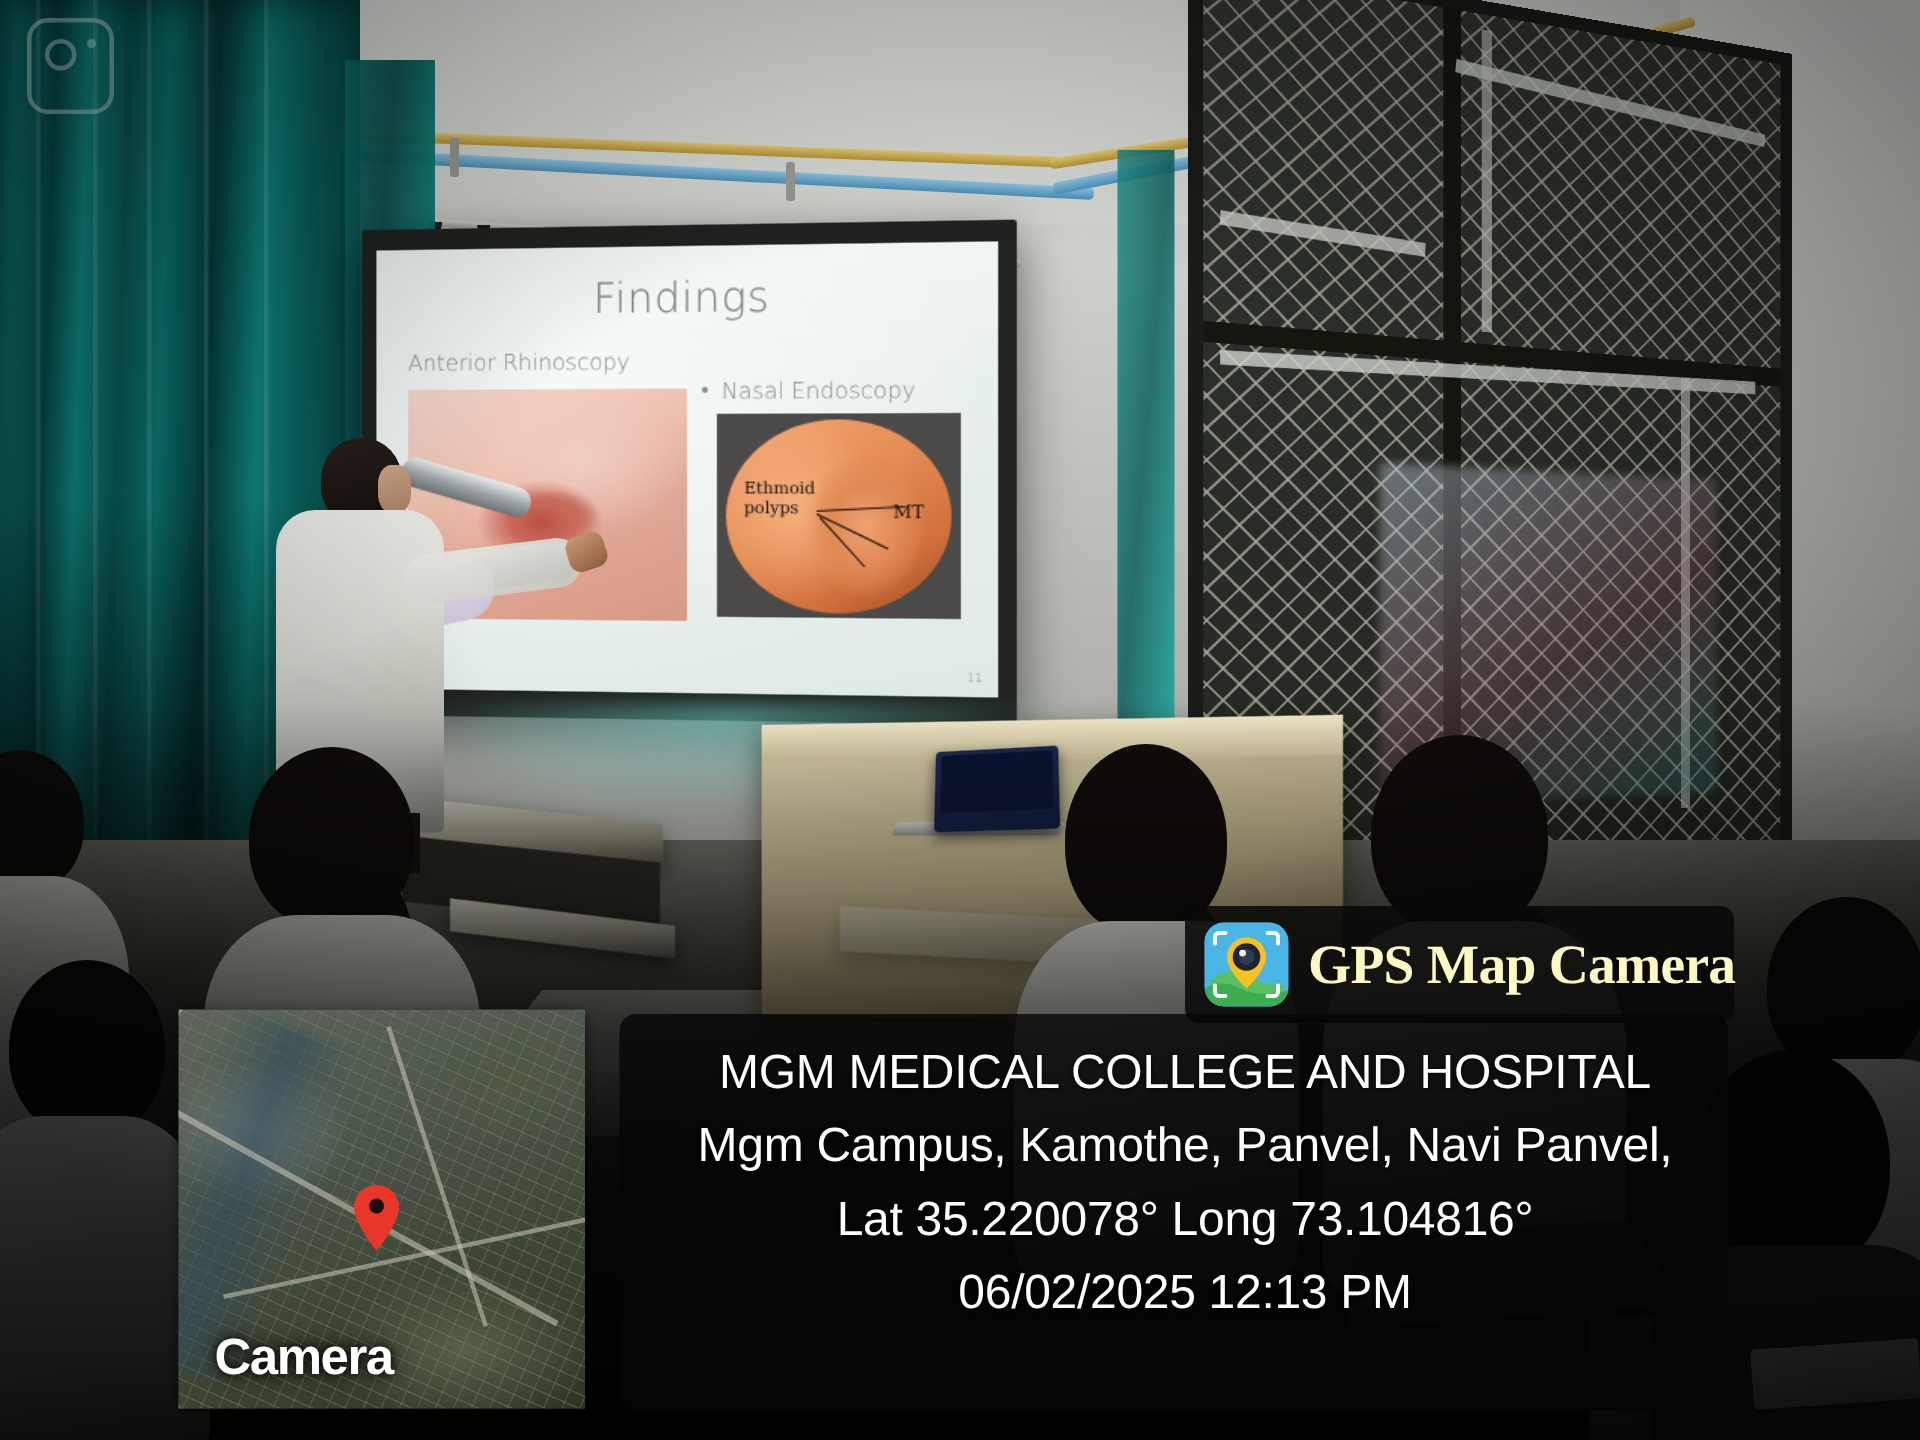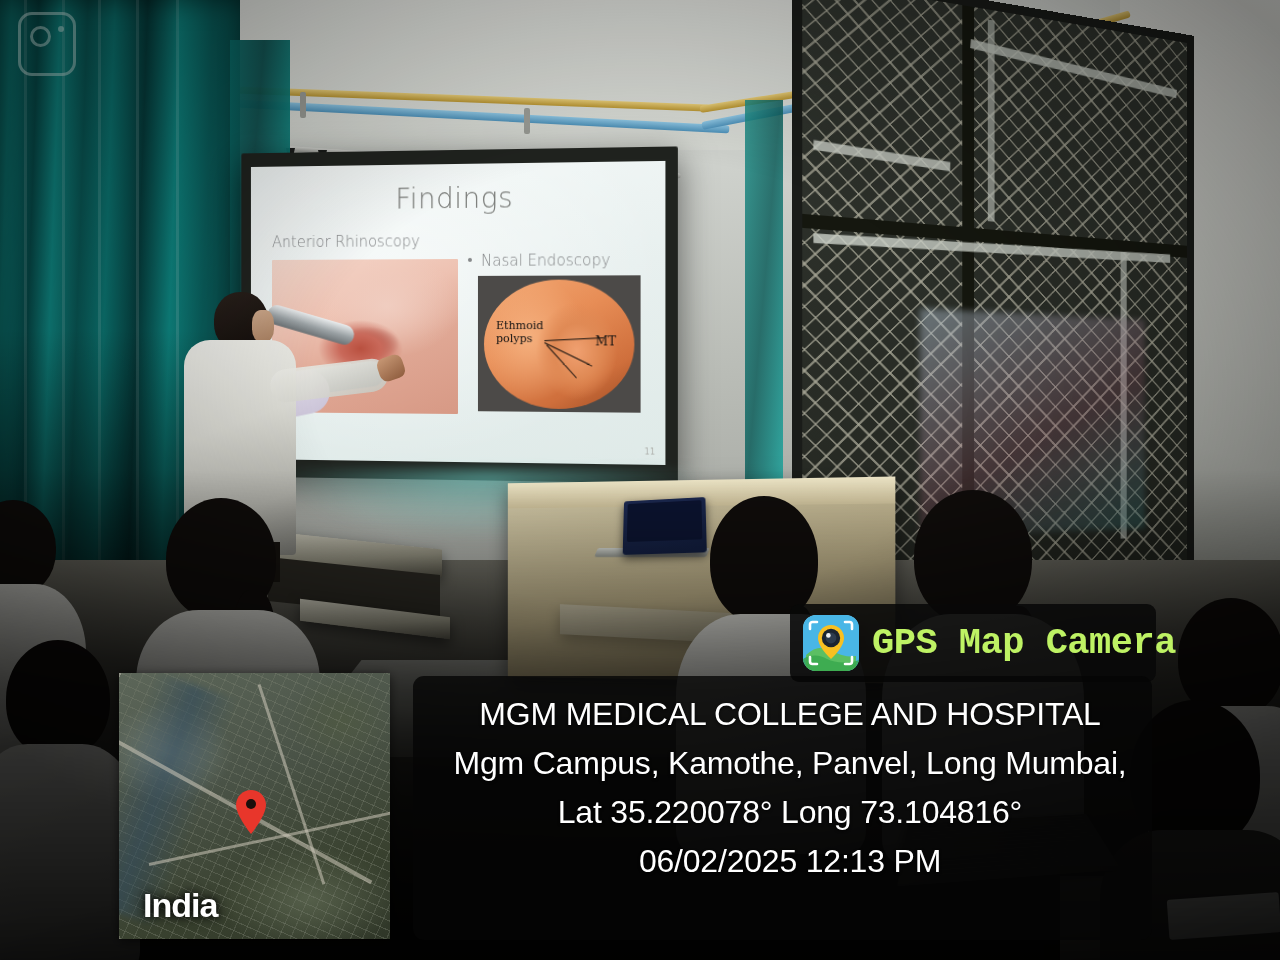--- a/index.html
+++ b/index.html
@@ -198,22 +198,22 @@
   .map-pin svg{display:block;}
   .map-google{position:absolute;left:24px;bottom:14px;font-size:34px;font-weight:bold;
       color:#fff;letter-spacing:-1px;text-shadow:0 0 6px rgba(0,0,0,.95),0 0 14px rgba(0,0,0,.8);}
 
   .gpslogo-bar{position:absolute;left:790px;top:604px;width:366px;height:78px;
       background:rgba(8,8,8,.88);border-radius:9px;display:flex;align-items:center;gap:13px;
       padding-left:13px;box-sizing:border-box;}
   .gpslogo{width:56px;height:56px;border-radius:13px;position:relative;flex:0 0 auto;
       background:linear-gradient(160deg,#7ad3f4 0%,#4fb8e8 45%,#2f9fd8 100%);overflow:hidden;}
   .gpslogo svg{position:absolute;inset:0;}
-  .gpslogo-text{font-size:37px;font-weight:bold;color:#bef264;letter-spacing:-.5px;
-      white-space:nowrap;font-family:Liberation Mono, monospace;}
+  .gpslogo-text{font-size:37px;font-weight:bold;color:#fef9c3;letter-spacing:-.5px;
+      white-space:nowrap;font-family:Liberation Serif, serif;}
 
   .info-panel{position:absolute;left:413px;top:676px;width:739px;height:264px;
       background:rgba(5,5,5,.80);border-radius:11px;box-sizing:border-box;
       padding:14px 0 0 15px;text-align:center;}
   .info-line{color:#fff;font-size:32px;line-height:49px;white-space:nowrap;
       font-family:"Liberation Sans",sans-serif;letter-spacing:-.2px;
       text-shadow:0 1px 3px rgba(0,0,0,.9);}
   .info-title{font-size:32px;}
 </style>
 </head>
@@ -399,21 +399,21 @@
     <div class="map-road" style="left:-10px;top:62px;width:300px;transform:rotate(29deg);"></div>
     <div class="map-road" style="left:30px;top:190px;width:260px;transform:rotate(-12deg);height:3px;"></div>
     <div class="map-road" style="left:140px;top:10px;width:210px;transform:rotate(72deg);height:3px;"></div>
 
     <div class="map-pin">
       <svg width="30" height="44" viewBox="0 0 30 44" aria-hidden="true">
         <path d="M15 0C6.7 0 0 6.7 0 15c0 10.5 15 29 15 29s15-18.5 15-29C30 6.7 23.3 0 15 0z" fill="#e8362b"></path>
         <circle cx="15" cy="14" r="5" fill="#1a0f0c"></circle>
       </svg>
     </div>
-    <div class="map-google">India</div>
+    <div class="map-google">Camera</div>
   </div>
 
   <div class="gpslogo-bar">
     <div class="gpslogo">
       <svg width="56" height="56" viewBox="0 0 56 56" aria-hidden="true">
         <rect x="0" y="0" width="56" height="56" rx="13" fill="#49b6e6"></rect>
         <path d="M3 40c7-7 15-9 23-6 7 3 13 9 27 7v15H3z" fill="#5bbf63"></path>
         <path d="M0 44c9-5 17-4 24 0 8 4 20 5 32 1v11H0z" fill="#3aa84e" opacity=".85"></path>
         <g fill="none" stroke="#ffffff" stroke-width="2.6" stroke-linecap="round">
           <path d="M7 14V9.5A2.5 2.5 0 0 1 9.5 7H14"></path>
@@ -425,18 +425,18 @@
         <circle cx="28" cy="23" r="9.2" fill="#1b2430"></circle>
         <circle cx="28" cy="23" r="5.4" fill="#2d3b4d"></circle>
         <circle cx="25.4" cy="20.4" r="2.3" fill="#ffffff" opacity=".92"></circle>
       </svg>
     </div>
     <div class="gpslogo-text">GPS Map Camera</div>
   </div>
 
   <div class="info-panel">
     <div class="info-line info-title">MGM MEDICAL COLLEGE AND HOSPITAL</div>
-    <div class="info-line">Mgm Campus, Kamothe, Panvel, Long Mumbai,</div>
+    <div class="info-line">Mgm Campus, Kamothe, Panvel, Navi Panvel,</div>
     <div class="info-line">Lat 35.220078° Long 73.104816°</div>
     <div class="info-line">06/02/2025 12:13 PM</div>
   </div>
 
 </div>
 
 </body></html>

